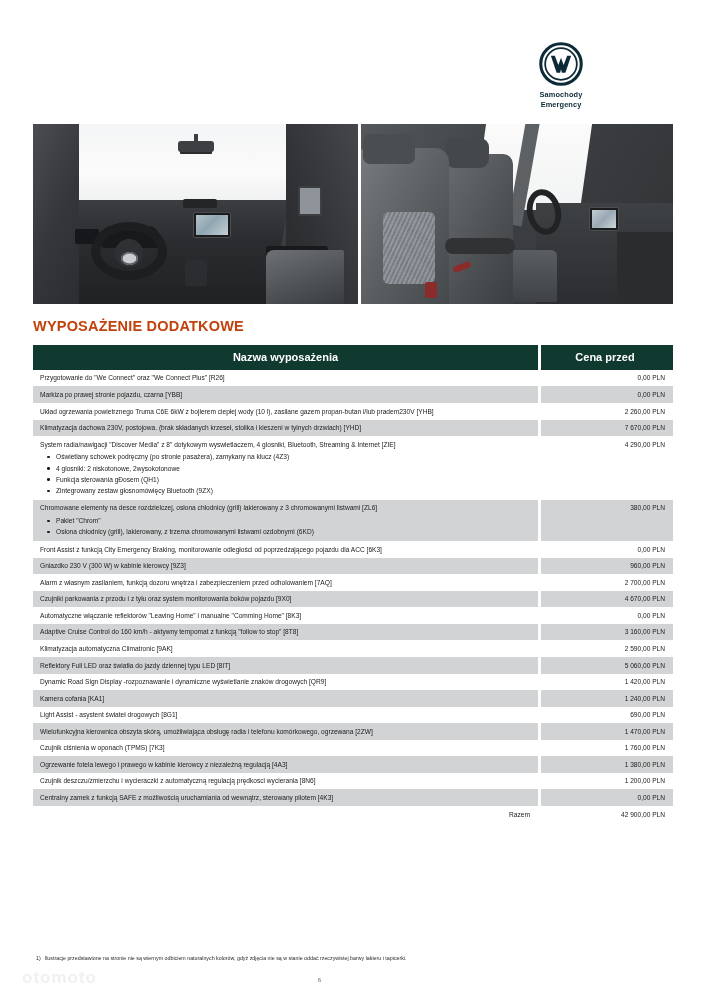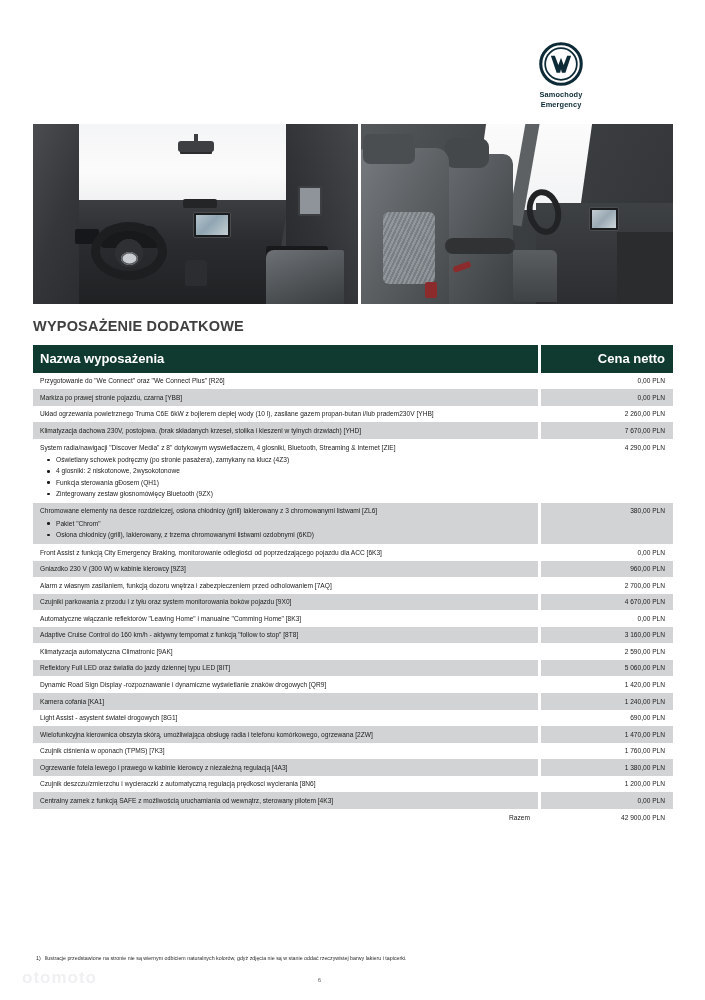--- a/index.html
+++ b/index.html
@@ -218,21 +218,21 @@
   }
 
   
   .section-title {
     position: absolute;
     left: 33px;
     top: 318px;
     font-size: 14.5px;
     font-weight: bold;
     letter-spacing: 0.2px;
-    color: #404040;
+    color: #c2410c;
   }
 
   
   .table {
     position: absolute;
     left: 33px;
     top: 345px;
     width: 640px;
     font-size: 6.6px;
   }
@@ -253,23 +253,24 @@
     padding: 3.5px 8px 3.5px 4px;
     text-align: right;
     line-height: 1.45;
     white-space: nowrap;
   }
 
   .thead .tname, .thead .tprice {
     background: #10392f;
     color: #ffffff;
     font-weight: bold;
-    font-size: 13px;
+    font-size: 11px;
     padding-top: 4.5px;
     padding-bottom: 4.5px;
+    text-align: center;
   }
   .row-odd  .tname, .row-odd  .tprice { background: #ffffff; }
   .row-even .tname, .row-even .tprice { background: #d2d3d4; }
 
   .blist {
     margin: 2px 0 0 0;
     padding: 0 0 0 16px;
     list-style: none;
   }
   .blist li {
@@ -392,21 +393,21 @@
       <div class="q-redbelt2"></div>
     </div>
   </div>
 
   <div class="section-title">WYPOSAŻENIE DODATKOWE</div>
 
   <div class="table">
     <div class="trow thead">
       <div class="tname">Nazwa wyposażenia</div>
       <div class="tgap"></div>
-      <div class="tprice">Cena netto</div>
+      <div class="tprice">Cena przed</div>
     </div>
     <div id="rows-host">
         <div class="trow row-odd">
           <div class="tname"><span>Przygotowanie do "We Connect" oraz "We Connect Plus" [R26]</span></div>
           <div class="tgap"></div>
           <div class="tprice">0,00 PLN</div>
         </div>
         <div class="trow row-even">
           <div class="tname"><span>Markiza po prawej stronie pojazdu, czarna [YBB]</span></div>
           <div class="tgap"></div>

